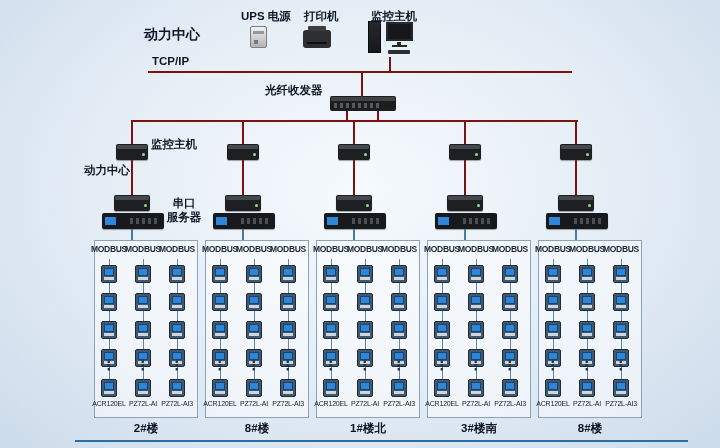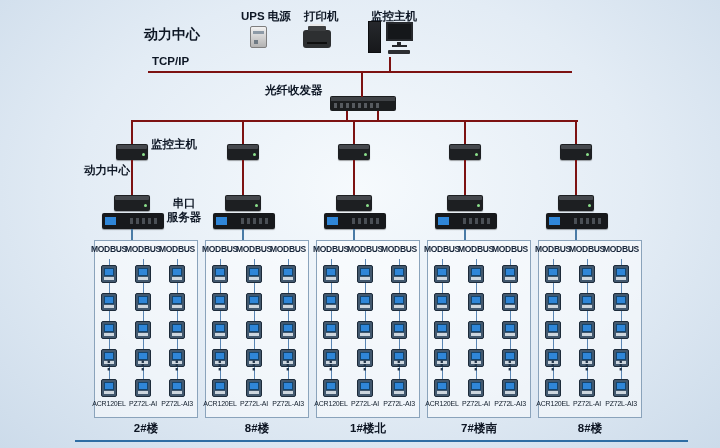--- a/index.html
+++ b/index.html
@@ -460,21 +460,21 @@
           <div class="mt-scr"></div>
           <div class="mt-kb"></div>
         </div>
         <div class="dots ctr" style="left: 82px; top: 120px;">⋮</div>
         <div class="meter" style="left: 74px; top: 138px; width: 16px; height: 18px;">
           <div class="mt-scr"></div>
           <div class="mt-kb"></div>
         </div>
         <div class="mlbl ctr" style="left: 82px; top: 159px;">PZ72L-AI3</div>
       </div>
-      <div class="bld ctr" style="left: 52px; top: 421px;">7#楼南</div>
+      <div class="bld ctr" style="left: 52px; top: 421px;">3#楼南</div>
     </div>
     <div class="group" style="left: 538px; top: 0px; width: 104px; height: 448px;">
       <div class="rline" style="left: 37px; top: 121px; width: 2px; height: 23px;"></div>
       <div class="transceiver" style="left: 22px; top: 144px; width: 32px; height: 16px;">
         <div class="tv-top"></div>
         <div class="tv-led"></div>
       </div>
       <div class="rline" style="left: 37px; top: 160px; width: 2px; height: 35px;"></div>
       <div class="transceiver" style="left: 20px; top: 195px; width: 36px; height: 16px;">
         <div class="tv-top"></div>

